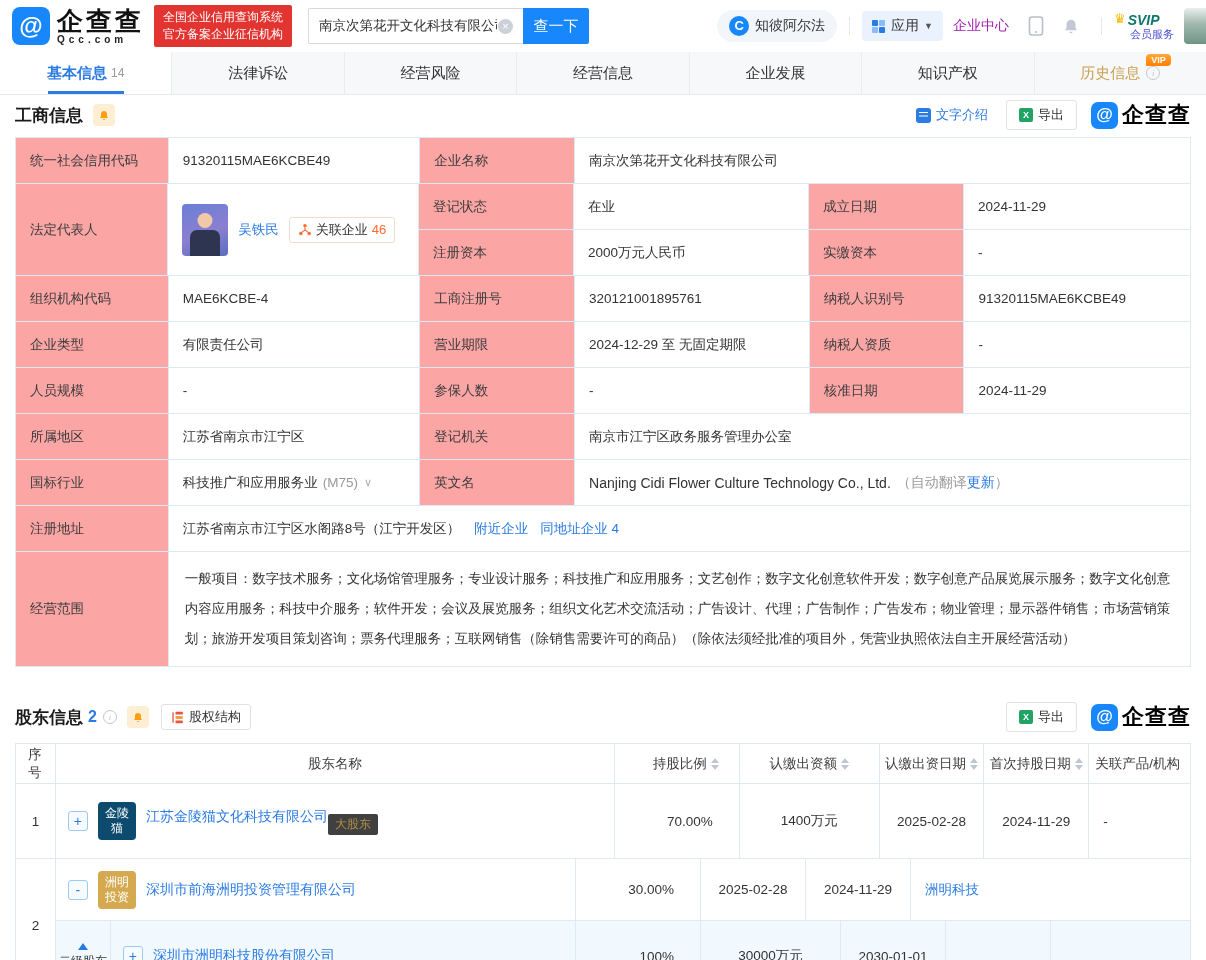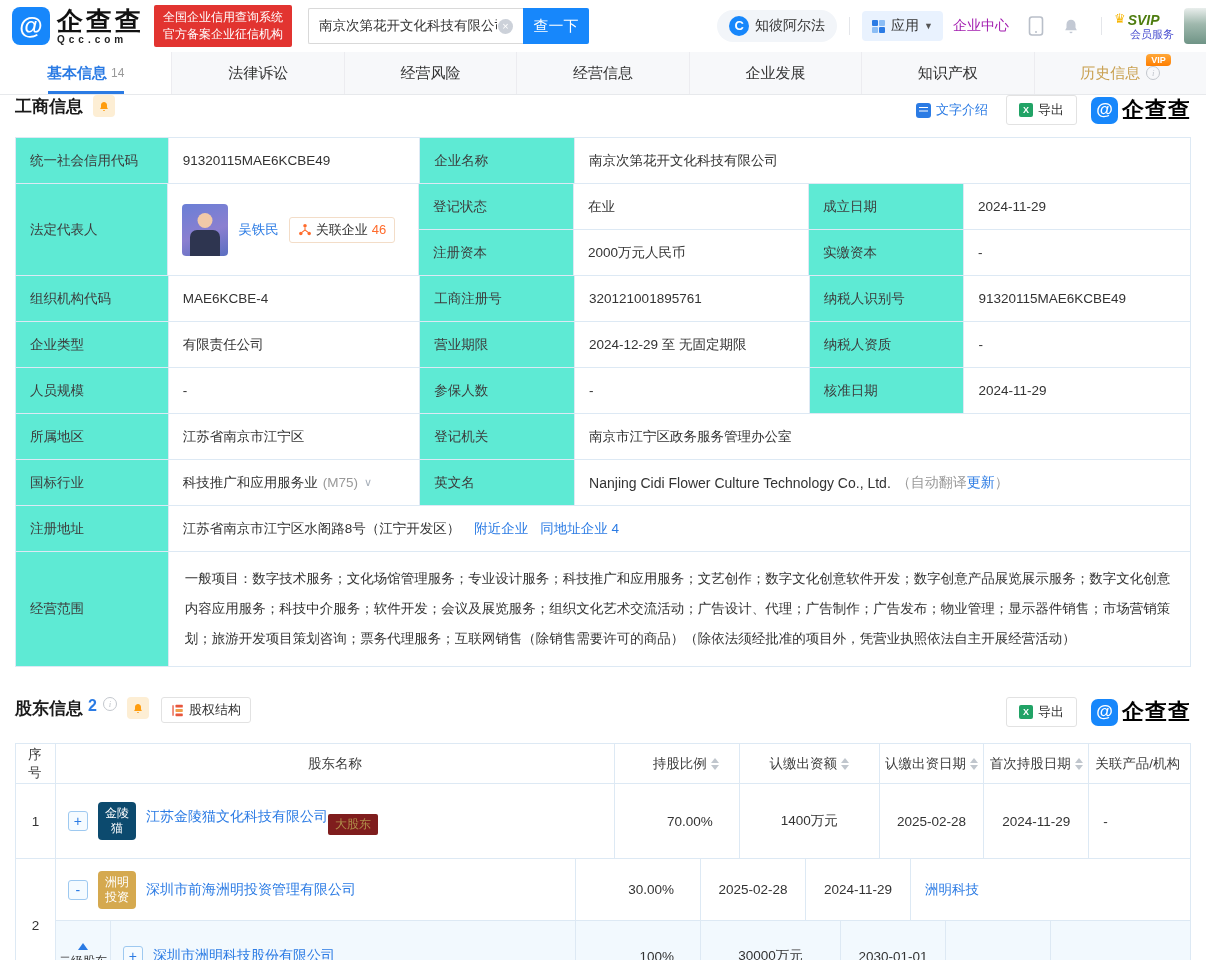--- a/index.html
+++ b/index.html
@@ -34,21 +34,21 @@
   .vdiv { width:1px; height:18px; background:#e4e6ea; margin:0 12px; }
   .pill.apps { background:#e9f2fe; border-radius:4px; height:30px; padding:0 10px; }
   .grid-ic { display:inline-grid; grid-template-columns:6px 6px; grid-gap:1px; margin-right:6px; }
   .grid-ic i { width:6px; height:6px; background:#2b7be4; border-radius:1px; }
   .grid-ic i.lt { background:#8bbdf5; }
   .caret { font-size:9px; color:#555; margin-left:5px; }
   .plain-link { font-size:14px; color:#a21caf; margin:0 10px; white-space:nowrap; }
   .ic-gray { margin:0 9px; display:flex; align-items:center; }
   .svip { display:flex; flex-direction:column; align-items:flex-start; line-height:1.15; margin-right:10px; }
   .svip-top { display:flex; align-items:center; }
-  .svip-txt { font-size:14px; font-weight:bold; font-style:italic; color:#4d7c0f; }
+  .svip-txt { font-size:14px; font-weight:bold; font-style:italic; color:#0f766e; }
   .svip-sub { font-size:11px; color:#4a4fd0; margin-left:16px; }
   .crown { color:#f7b500; font-size:13px; margin-right:2px; }
   .cut-avatar { width:22px; height:36px; border-radius:4px 0 0 4px;
     background:linear-gradient(180deg,#e9eeec 0%,#9fb8ad 45%,#6f9486 100%); }
 
   
   .tabs { height:43px; display:flex; background:#f7f8fa; border-bottom:1px solid #e7e9ec; }
   .tab { flex:1; display:flex; align-items:center; justify-content:center; font-size:15px; color:#333;
     border-left:1px solid #ececf0; position:relative; }
   .tab:first-child { border-left:none; }
@@ -58,21 +58,21 @@
   .tab-count { font-size:12px; color:#999; font-weight:normal; margin-left:4px; }
   .tab.history { color:#c9a050; }
   .vip-badge { position:absolute; top:2px; left:calc(50% + 26px);
     background:linear-gradient(180deg,#ffa83a,#ff7e00); color:#fff; font-size:9px; font-weight:bold;
     padding:1px 5px; border-radius:4px 4px 4px 1px; }
   .info-circle { width:14px; height:14px; border:1px solid #c3c7cd; border-radius:50%;
     color:#c3c7cd; font-size:9px; line-height:13px; text-align:center; margin-left:6px;
     font-style:italic; font-family:"Liberation Serif",serif; }
 
   
-  .sec-head { display:flex; align-items:flex-start; margin:0 15px; height:40px; }
+  .sec-head { display:flex; align-items:center; margin:0 15px; height:40px; }
   .sec-title { font-size:17px; font-weight:bold; color:#1a1a1a; }
   .sec-count { font-size:16px; font-weight:bold; color:#2b7be4; margin-left:5px; }
   .bell-box { width:22px; height:22px; background:#fdeed4; border-radius:4px; margin-left:10px;
     display:flex; align-items:center; justify-content:center; }
   .sec-right { margin-left:auto; display:flex; align-items:center; }
   .text-intro { display:flex; align-items:center; color:#2b7be4; font-size:13px; margin-right:18px; }
   .doc-ic { width:15px; height:15px; background:#2b7be4; border-radius:3px; margin-right:5px; position:relative; }
   .doc-ic::before { content:""; position:absolute; left:3px; top:4px; width:9px; height:1.5px;
     background:#fff; box-shadow:0 3.5px 0 #fff; }
   .export-btn { display:flex; align-items:center; border:1px solid #e2e2e2; border-radius:3px;
@@ -85,21 +85,21 @@
   .qcc-mini-txt { font-size:22px; font-weight:bold; color:#000; margin-left:4px; letter-spacing:1px; }
   .struct-btn { display:flex; align-items:center; border:1px solid #e2e2e2; border-radius:3px;
     height:26px; padding:0 9px; font-size:13px; color:#333; margin-left:12px; }
 
   
   .biz-table { margin:2px 15px 0; border:1px solid #dde9f4; border-bottom:none; font-size:13.5px; }
   .trow { display:flex; }
   .cell { border-right:1px solid #dde9f4; border-bottom:1px solid #dde9f4; display:flex;
     align-items:center; padding:0 14px; min-height:46px; }
   .cell:last-child { border-right:none; }
-  .lbl { background:#5eead4; color:#3c3c3c; }
+  .lbl { background:#fca5a5; color:#3c3c3c; }
   .w1{width:153px;} .w2{width:252px;} .w3{width:155px;} .w4{width:235px;} .w5{width:155px;} .w6{width:226px;}
   .wspan4 { width:616px; } .wspan5 { width:1023px; }
   .tall { min-height:92px; }
   .half-col { display:flex; flex-direction:column; width:771px; }
   .half-col .trow .cell { min-height:46px; }
   .link { color:#2b7be4; text-decoration:none; }
   .gray { color:#999; }
   .chev { color:#a8b0ba; font-size:11px; margin-left:6px; }
   .rep-photo { width:46px; height:52px; border-radius:4px; position:relative; overflow:hidden;
     background:linear-gradient(160deg,#6a7fd6 0%,#8b7fd0 55%,#5a6ec0 100%); flex:none; }
@@ -128,21 +128,21 @@
   .sort i { width:0; height:0; border-left:4px solid transparent; border-right:4px solid transparent; }
   .sort .up { border-bottom:5px solid #c0c6cd; margin-bottom:2px; }
   .sort .dn { border-top:5px solid #c0c6cd; }
   .row1 { height:75px; border-bottom:1px solid #dde9f4; }
   .exp-btn { width:20px; height:20px; border:1px solid #9ec9f0; border-radius:3px; background:#f5fbff;
     color:#2b7be4; font-size:14px; line-height:18px; text-align:center; flex:none; }
   .sh-avatar { width:38px; height:38px; border-radius:4px; color:#fff; font-size:12px; line-height:1.25;
     display:flex; align-items:center; justify-content:center; text-align:center; padding:2px;
     margin:0 10px; flex:none; }
   .av-purple { background:#0c4a6e; } .av-gold { background:#d5a94f; }
-  .holder-tag { display:inline-block; background:#7f1d1d; color:#b08f4a; font-size:12px;
+  .holder-tag { display:inline-block; background:#404040; color:#b08f4a; font-size:12px;
     padding:2px 7px; border-radius:2px; margin-top:6px; }
   .name-col { display:flex; flex-direction:row; align-items:flex-start; }
   .row2-wrap { display:flex; }
   .row2-right { display:flex; flex-direction:column; width:1136px; }
   .row2a { height:62px; border-bottom:1px solid #dde9f4; }
   .row2a .c-name { width:520px; }
   .row2b { height:70px; background:#f2f9fe; }
   .lvl-col { width:55px; border-right:1px solid #dde9f4; display:flex; flex-direction:column;
     align-items:center; justify-content:center; font-size:12px; color:#333; line-height:1.35; flex:none; }
   .tri-up { width:0; height:0; border-left:5px solid transparent; border-right:5px solid transparent;

